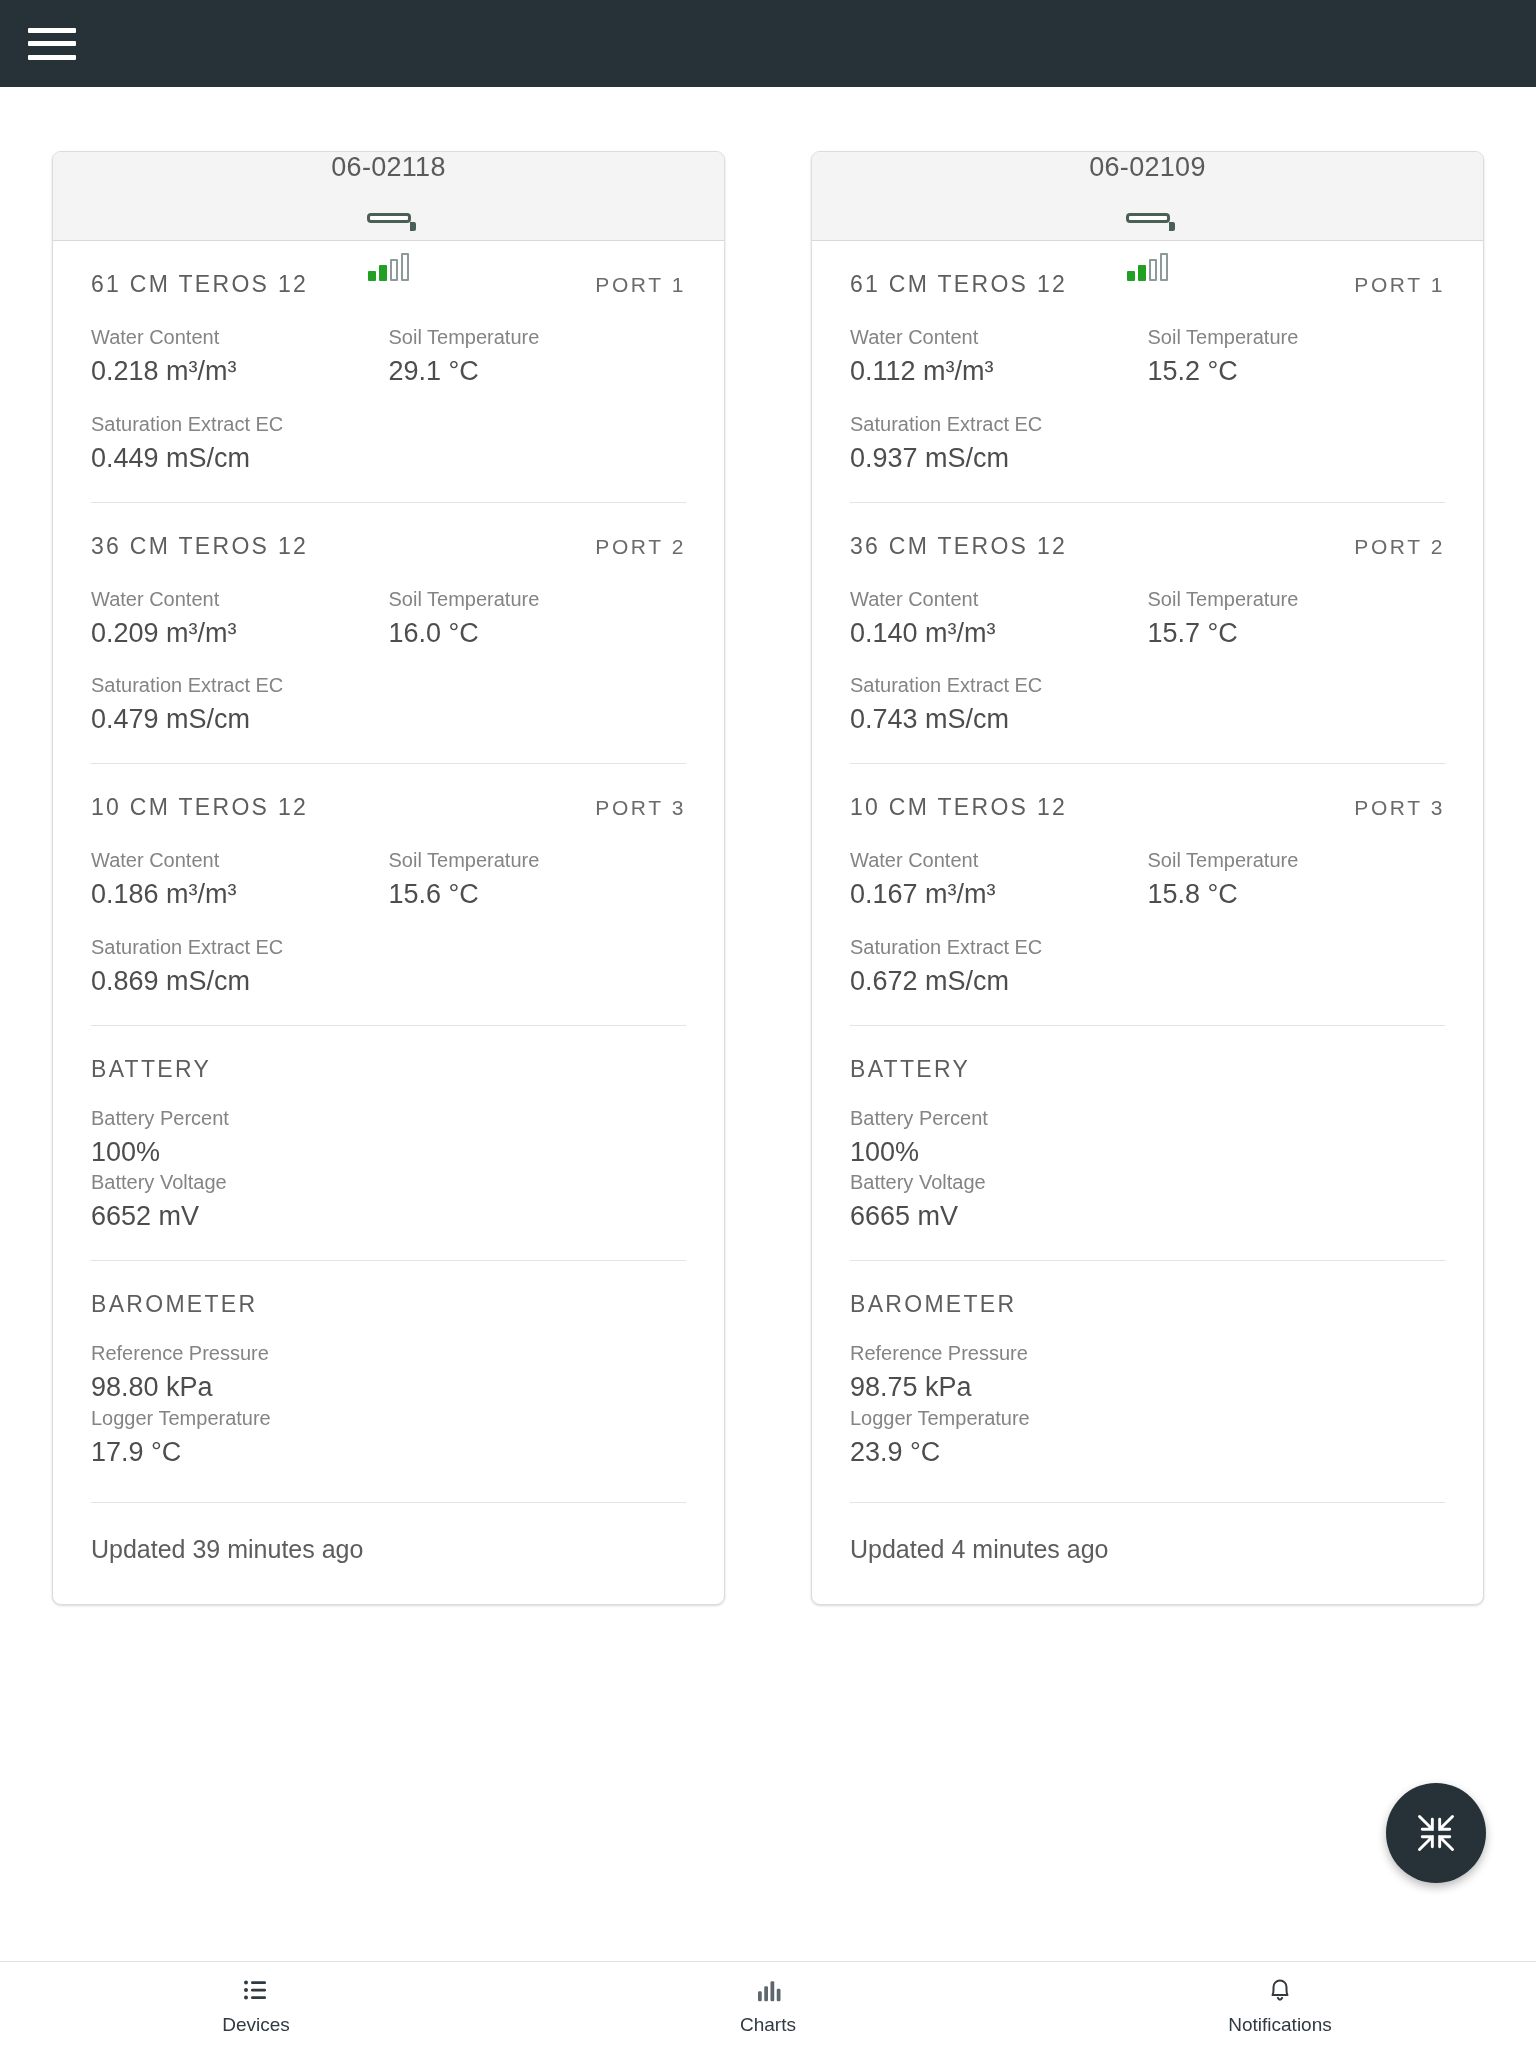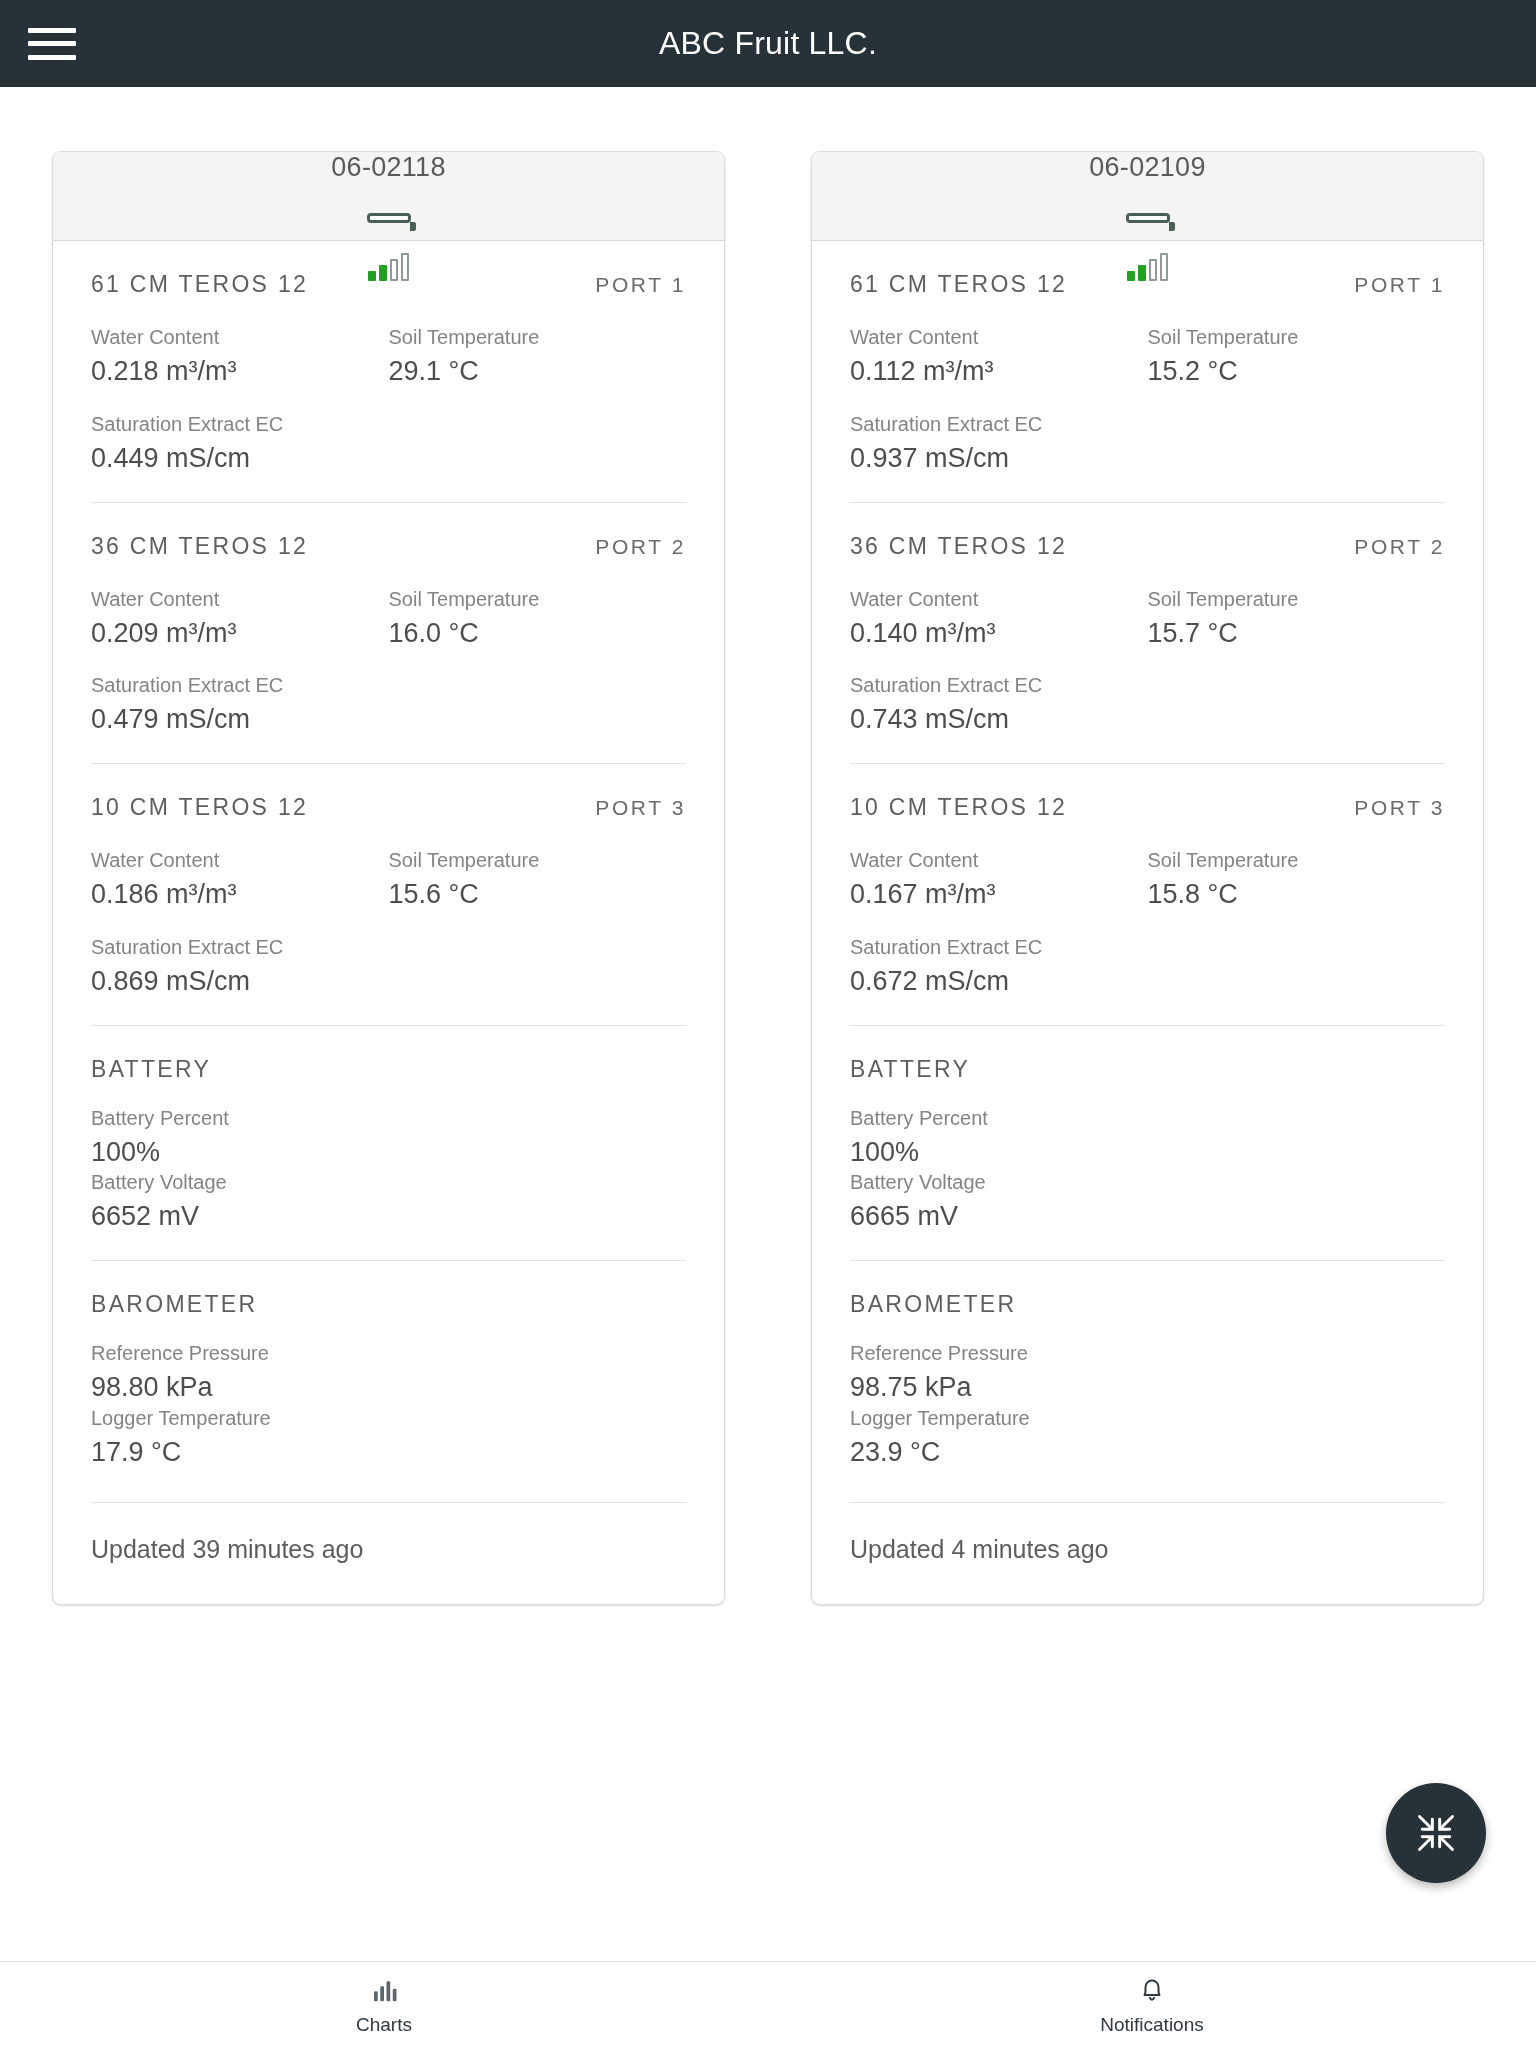--- a/index.html
+++ b/index.html
@@ -238,21 +238,20 @@
 </style>
 </head>
 <body>
 
 <div class="appbar">
   <div class="hamburger">
     <span></span>
     <span></span>
     <span></span>
   </div>
-  <div class="appbar-title">ABC Fruit LLC.</div>
 </div>
 
 <div class="content">
   <div class="cards-row" id="cards-row">
       <div class="card">
         <div class="card-header">
           <div class="device-id">06-02118</div>
           <div class="battery-icon">
             <div class="battery-fill"></div>
           </div>
@@ -482,20 +481,35 @@
         <path d="M3 3 L10 10 M10 4.5 L10 10 L4.5 10"></path>
         <path d="M21 3 L14 10 M19.5 10 L14 10 L14 4.5"></path>
         <path d="M3 21 L10 14 M4.5 14 L10 14 L10 19.5"></path>
         <path d="M21 21 L14 14 M14 19.5 L14 14 L19.5 14"></path>
       </g>
     </svg>
   </div>
 </div>
 
 <div class="bottomnav">
+  <div class="navitem">
+    <div class="navicon">
+      <svg width="30" height="30" viewBox="0 0 24 24">
+        <g fill="#2f3a41">
+          <circle cx="4" cy="6" r="1.6"></circle>
+            <rect x="8" y="4.9" width="12" height="2.3" rx="1.1"></rect>
+          <circle cx="4" cy="12" r="1.6"></circle>
+            <rect x="8" y="10.9" width="12" height="2.3" rx="1.1"></rect>
+          <circle cx="4" cy="18" r="1.6"></circle>
+            <rect x="8" y="16.9" width="12" height="2.3" rx="1.1"></rect>
+        </g>
+      </svg>
+    </div>
+    <div class="navlabel">Devices</div>
+  </div>
   <div class="navitem">
     <div class="navicon">
       <svg width="30" height="30" viewBox="0 0 24 24">
         <g fill="#5e676d">
           <rect x="4" y="13" width="3" height="8" rx="1"></rect>
           <rect x="9" y="9" width="3" height="12" rx="1"></rect>
           <rect x="14" y="5" width="3" height="16" rx="1"></rect>
           <rect x="19" y="11" width="3" height="10" rx="1"></rect>
         </g>
       </svg>

